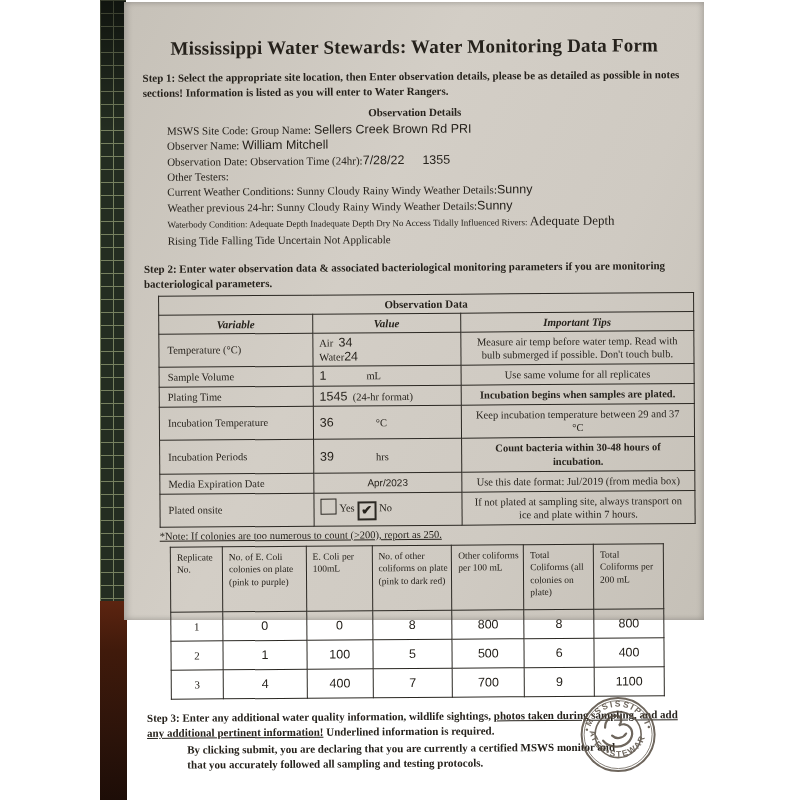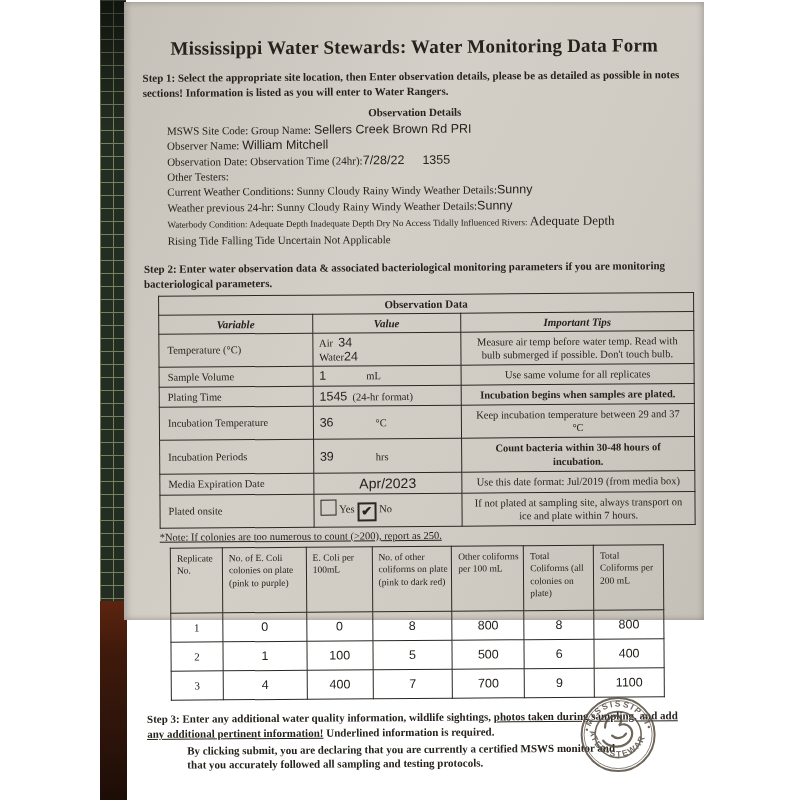--- a/index.html
+++ b/index.html
@@ -148,21 +148,21 @@
       <td class="val"><span class="hand">36</span><span class="gap" style="width:42px"></span><span>°C</span></td>
       <td class="tip">Keep incubation temperature between 29 and 37 °C</td>
     </tr>
     <tr>
       <td class="var">Incubation Periods</td>
       <td class="val"><span class="hand">39</span><span class="gap" style="width:42px"></span><span>hrs</span></td>
       <td class="tip bold">Count bacteria within 30-48 hours of incubation.</td>
     </tr>
     <tr>
       <td class="var">Media Expiration  Date</td>
-      <td class="val" style="text-align:center"><span class="hand" style="font-size:14px">Apr/2023</span></td>
+      <td class="val" style="text-align:center"><span class="hand" style="font-size:10px">Apr/2023</span></td>
       <td class="tip"><span>Use this date format: </span><span class="b">Jul/2019</span><span> (from media box)</span></td>
     </tr>
     <tr>
       <td class="var">Plated onsite</td>
       <td class="val">
         <span class="cb"></span><span>Yes</span>
         <span class="cb checked">✔</span><span>No</span>
       </td>
       <td class="tip"><span>If not plated at sampling site, </span><span class="b">always transport on</span><span>  ice and plate within 7 hours.</span></td>
     </tr>

